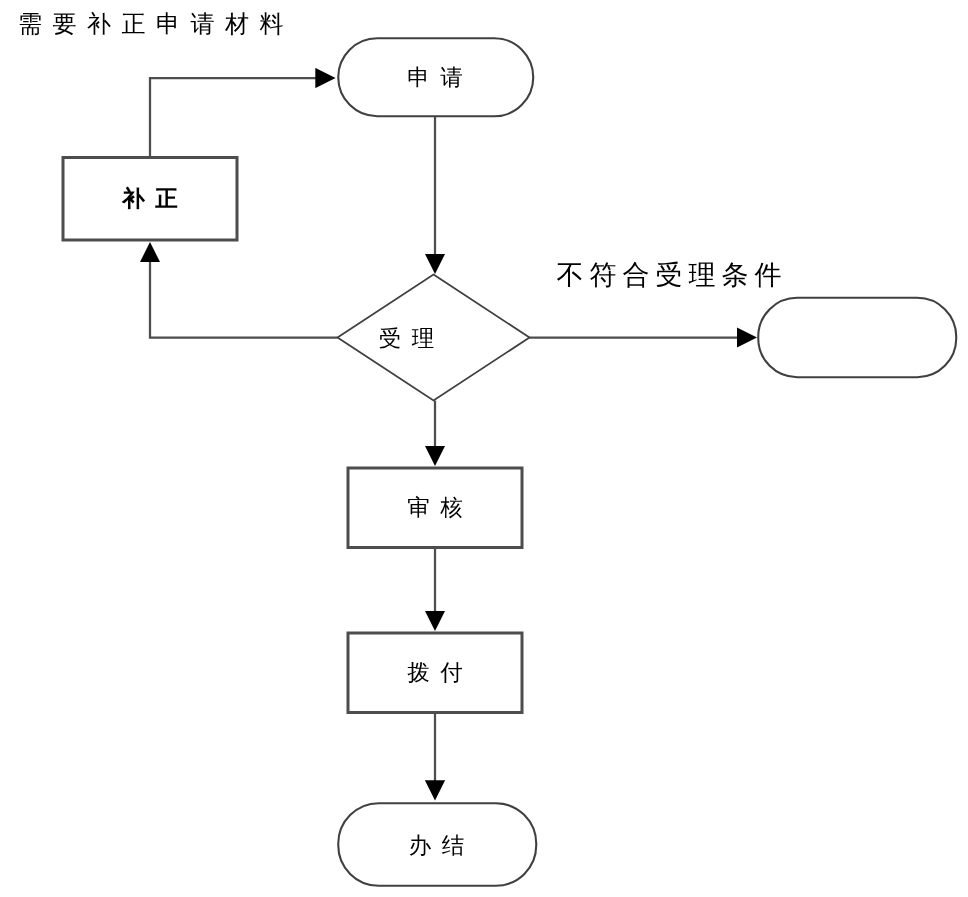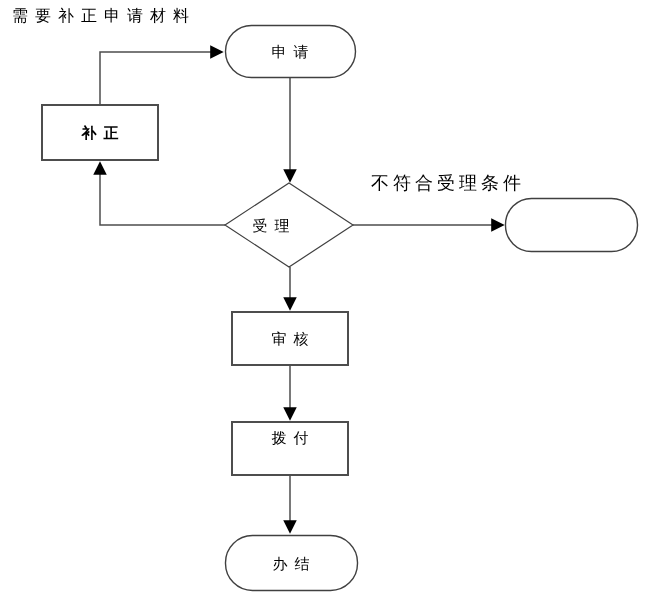--- a/index.html
+++ b/index.html
@@ -79,17 +79,17 @@
 
   <div class="node-label" style="left:290px;top:52px;">申请</div>
 
   <div class="node-label" style="left:100px;top:133px;font-weight:bold;">补正</div>
 
   <div class="node-label" style="left:271px;top:226px;">受理</div>
 
 
   <div class="node-label" style="left:290px;top:339px;">审核</div>
 
-  <div class="node-label" style="left:290px;top:438px;text-align:center;">拨付</div>
+  <div class="node-label" style="left:290px;top:449px;text-align:center;">拨付</div>
 
   <div class="node-label" style="left:291px;top:564px;text-align:center;">办结</div>
 
 </div>
 
 </body></html>

